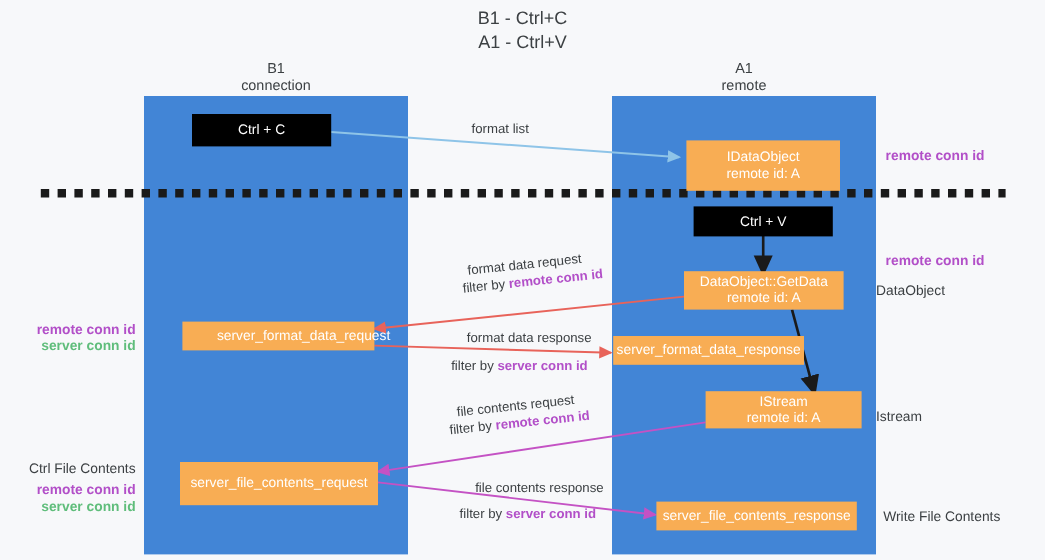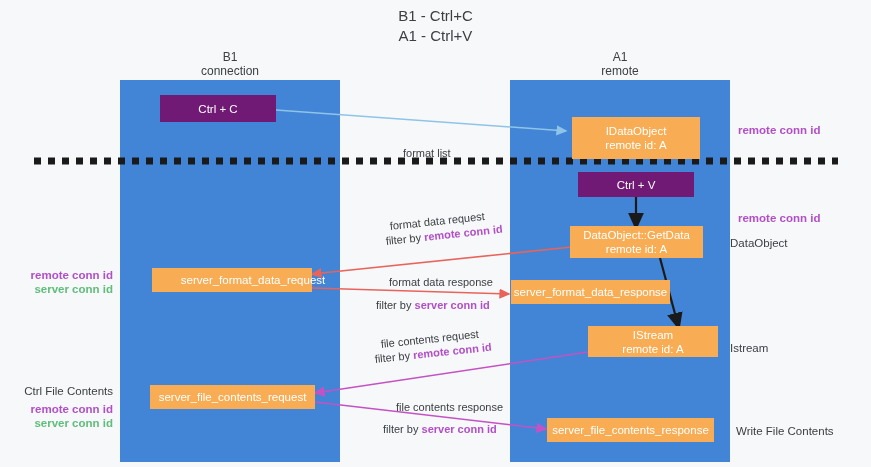--- a/index.html
+++ b/index.html
@@ -27,21 +27,21 @@
   
   .lane{position:absolute;background:#4285d6;}
 
   
   .node{
     position:absolute;box-sizing:border-box;
     display:flex;flex-direction:column;align-items:center;justify-content:center;
     color:#ffffff;font-size:11.5px;line-height:14px;text-align:center;
     padding:2px 6px;
   }
-  .node.green{background:#701a75;}
+  .node.green{background:#000000;}
   .node.orange{background:#f8ad54;}
   .node .l2{font-size:11.5px;}
 
   
   .ann{position:absolute;font-size:11.5px;line-height:14px;}
   .ann.purple{color:#b24fc8;font-weight:bold;}
   .ann.green{color:#5fbd7b;font-weight:bold;}
   .ann.black{color:#3c4043;}
   .ann.right{text-align:left;}
   .ann.lefted{text-align:right;}
@@ -132,29 +132,29 @@
 
   <div class="node orange" style="left:511px;top:280px;width:159px;height:24px;">
     <div>server_format_data_response</div>
   </div>
 
   <div class="node orange" style="left:588px;top:326px;width:130px;height:31px;">
     <div>IStream</div>
     <div class="l2">remote id: A</div>
   </div>
 
-  <div class="node orange" style="left:150px;top:385px;width:165px;height:24px;">
+  <div class="node orange" style="left:150px;top:385px;width:165px;height:36px;">
     <div>server_file_contents_request</div>
   </div>
 
   <div class="node orange" style="left:547px;top:418px;width:167px;height:24px;">
     <div>server_file_contents_response</div>
   </div>
 
-  <div class="elabel" style="left:403px;top:101px;margin-top:45px;">format list</div>
+  <div class="elabel" style="left:393px;top:101px;">format list</div>
 
   <div class="elabel" style="left:389px;top:219px;transform:rotate(-6deg);transform-origin:left top;">format data request</div>
   <div class="elabel" style="left:385px;top:234px;transform:rotate(-6deg);transform-origin:left top;">
     <span>filter by </span><span class="hl">remote conn id</span>
   </div>
 
   <div class="elabel" style="left:389px;top:275px;">format data response</div>
   <div class="elabel" style="left:376px;top:298px;">
     <span>filter by </span><span class="hl">server conn id</span>
   </div>

